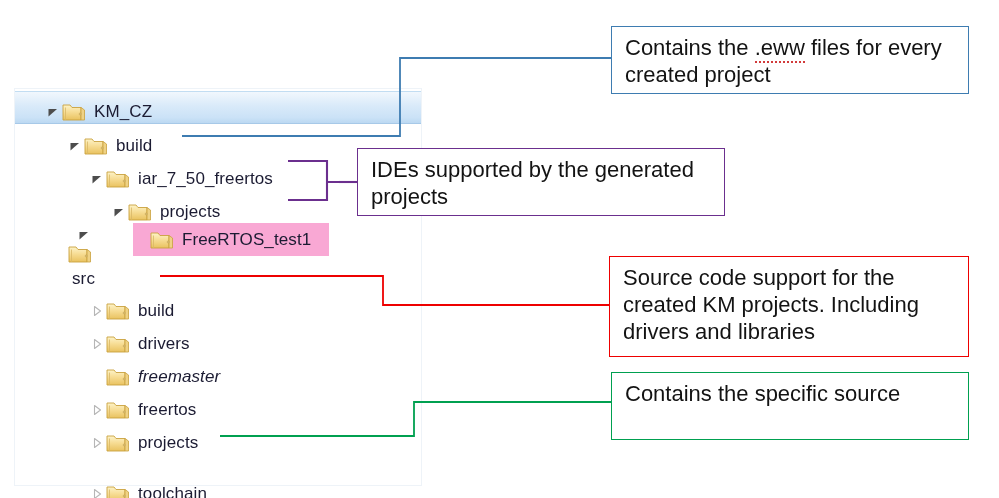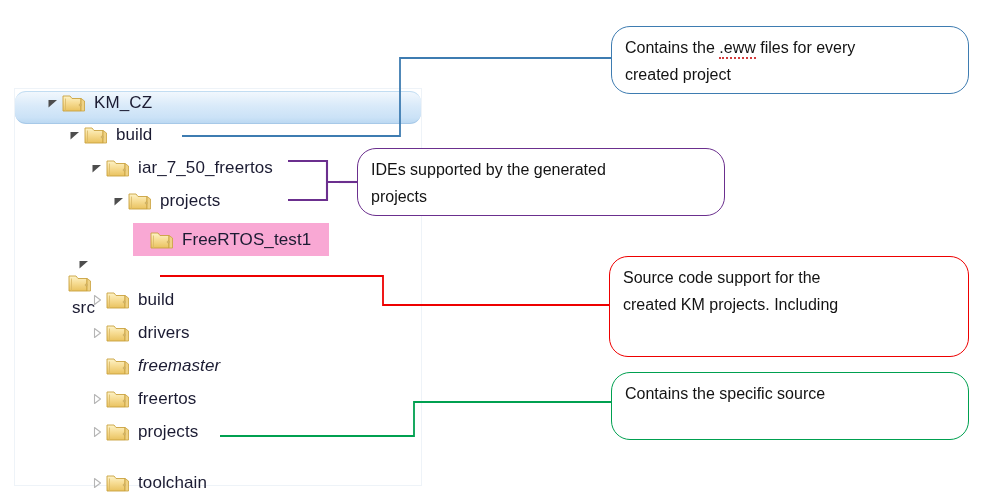--- a/index.html
+++ b/index.html
@@ -26,23 +26,22 @@
     border: 1px solid #eef3f8;
     box-sizing: border-box;
   }
 
   .tree-row {
     position: absolute;
     left: 0;
     width: 100%;
     height: 33px;
     display: flex;
-    align-items: flex-start;
+    align-items: flex-end;
     box-sizing: border-box;
-    border-radius: 11px;
   }
 
   .tree-row .twisty {
     width: 16px;
     height: 16px;
     flex: 0 0 16px;
     position: relative;
   }
   .twisty svg { display: block; }
 
@@ -79,24 +78,23 @@
     padding-right: 18px;
   }
 
   
   .callout {
     position: absolute;
     box-sizing: border-box;
     background: #ffffff;
     padding: 7px 11px 20px 13px;
     font-family: "Liberation Sans", sans-serif;
-    font-size: 16px;
+    font-size: 22px;
     line-height: 27px;
     color: #131313;
-    border-radius: 19px;
   }
   #callout-eww      { border: 1.6px solid #3e7cb1; left: 611px; top: 26px;  width: 358px; height: 68px; }
   #callout-ides     { border: 1.8px solid #6b2f8e; left: 357px; top: 148px; width: 368px; height: 68px; }
   #callout-src      { border: 1.8px solid #ee0000; left: 609px; top: 256px; width: 360px; height: 101px; }
   #callout-projects { border: 1.8px solid #00a050; left: 611px; top: 372px; width: 358px; height: 68px; }
 
   .spell {
     border-bottom: 2px dotted #d23b3b;
     padding-bottom: 1px;
   }
@@ -438,17 +436,18 @@
 </div>
 
 <div class="callout" id="callout-ides">
   <span>IDEs supported by the generated</span><br>
   <span>projects</span>
 </div>
 
 <div class="callout" id="callout-src">
   <span>Source code support for the</span><br>
   <span>created KM projects. Including</span><br>
+  <span>drivers and libraries</span>
 </div>
 
 <div class="callout" id="callout-projects">
   <span>Contains the specific source</span><br>
 </div>
 
 </body></html>

